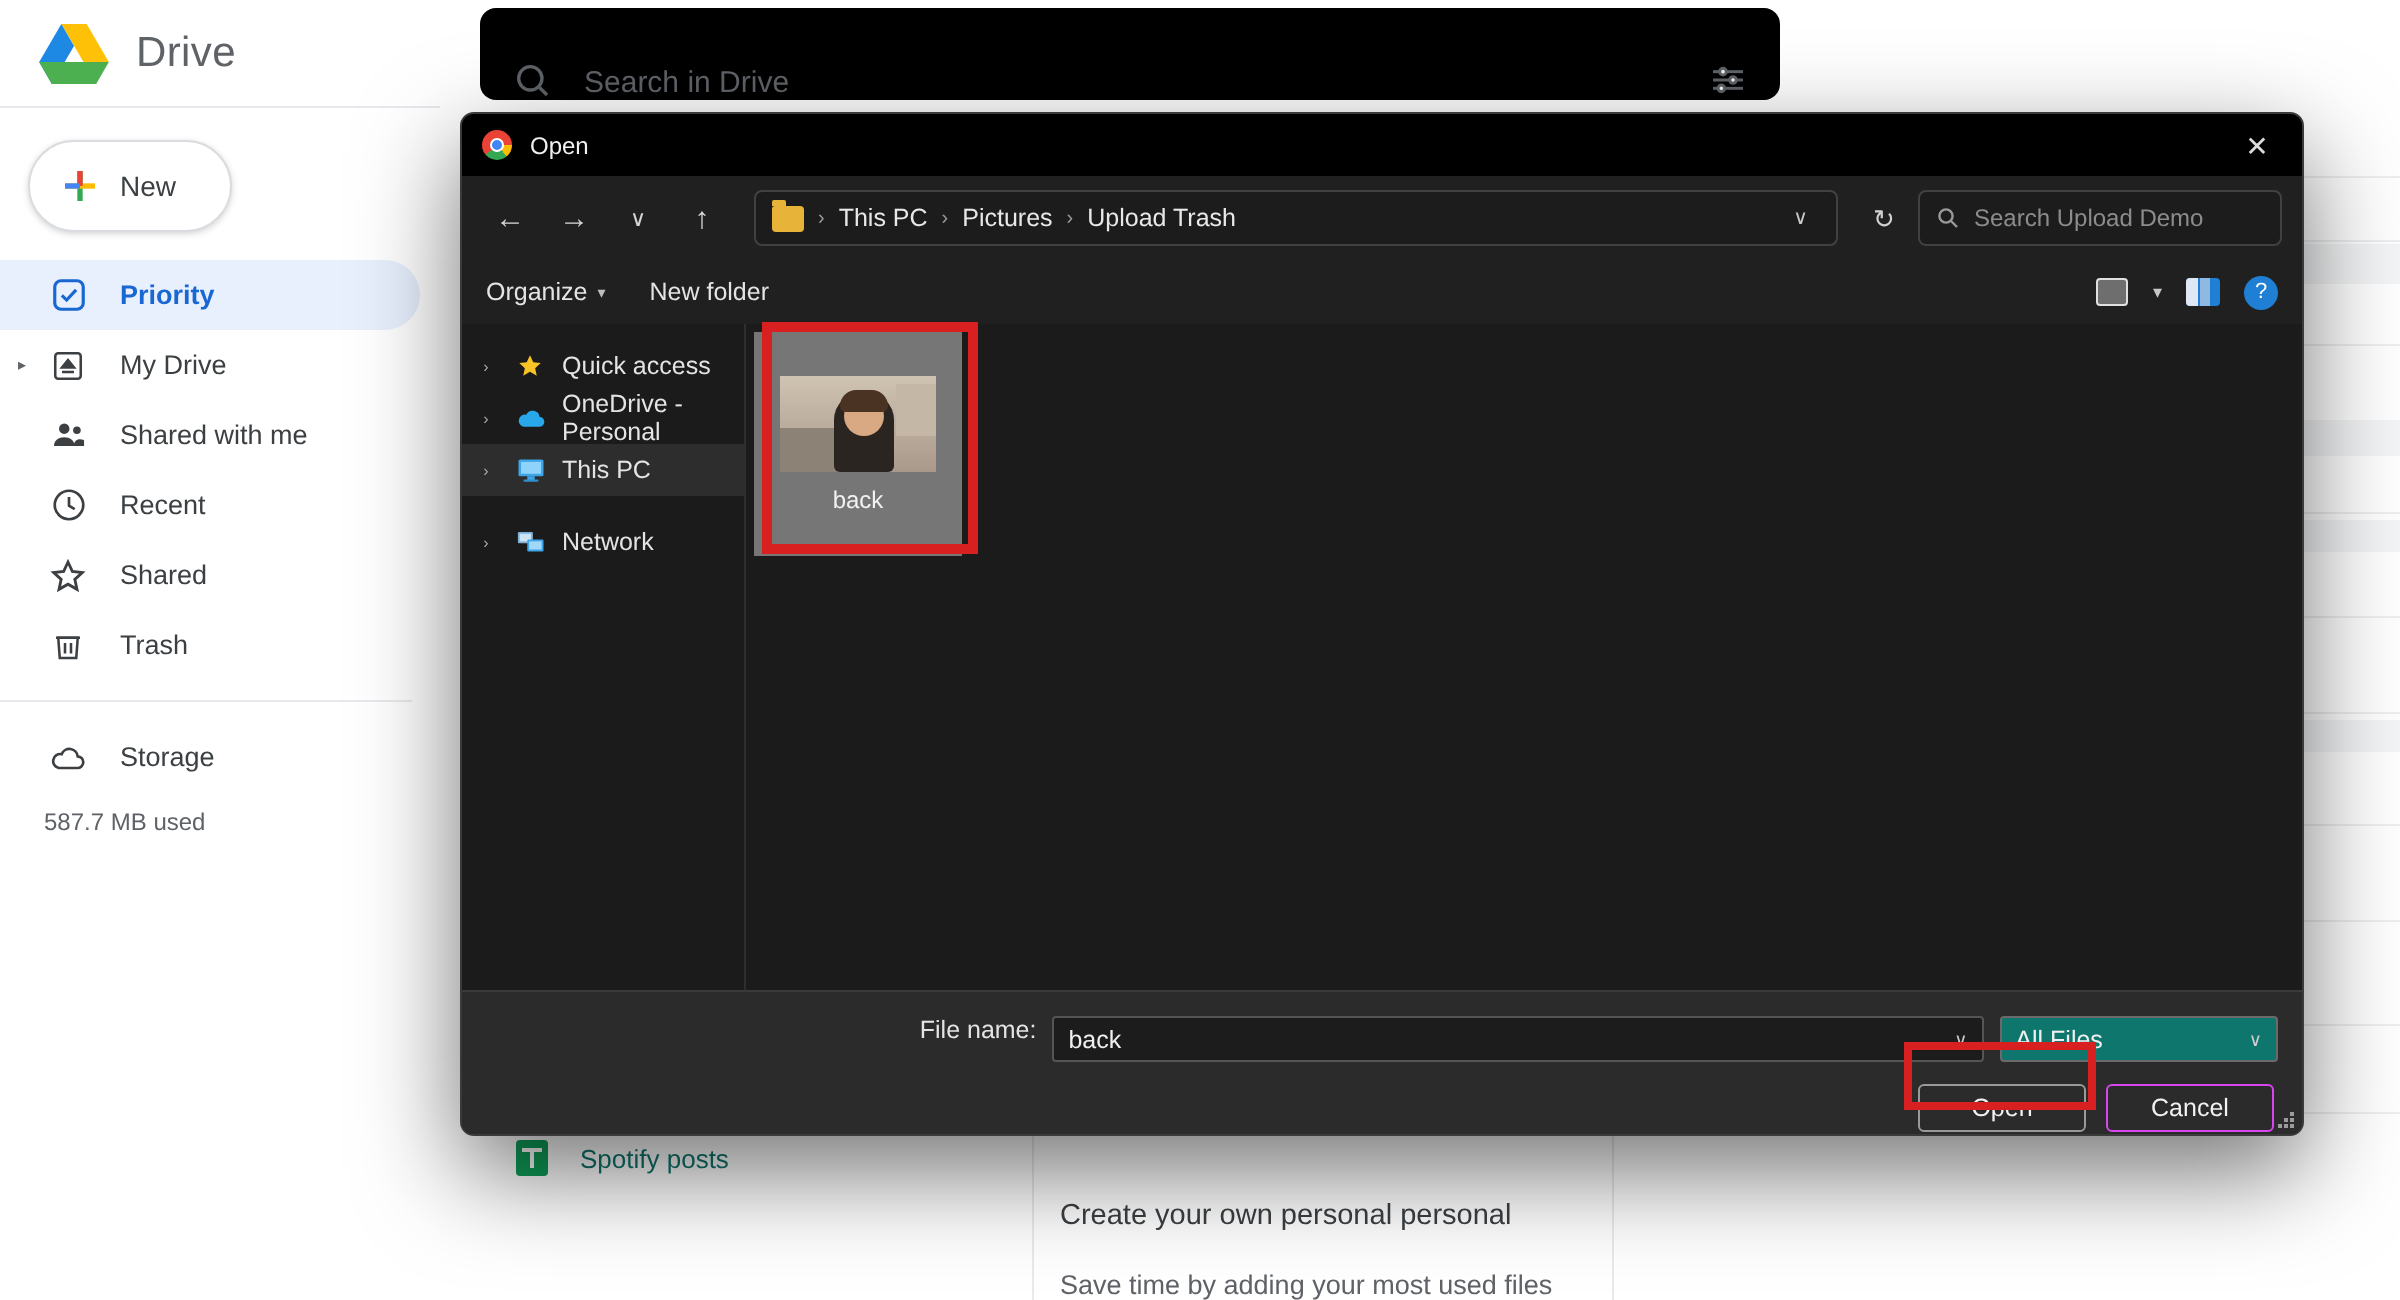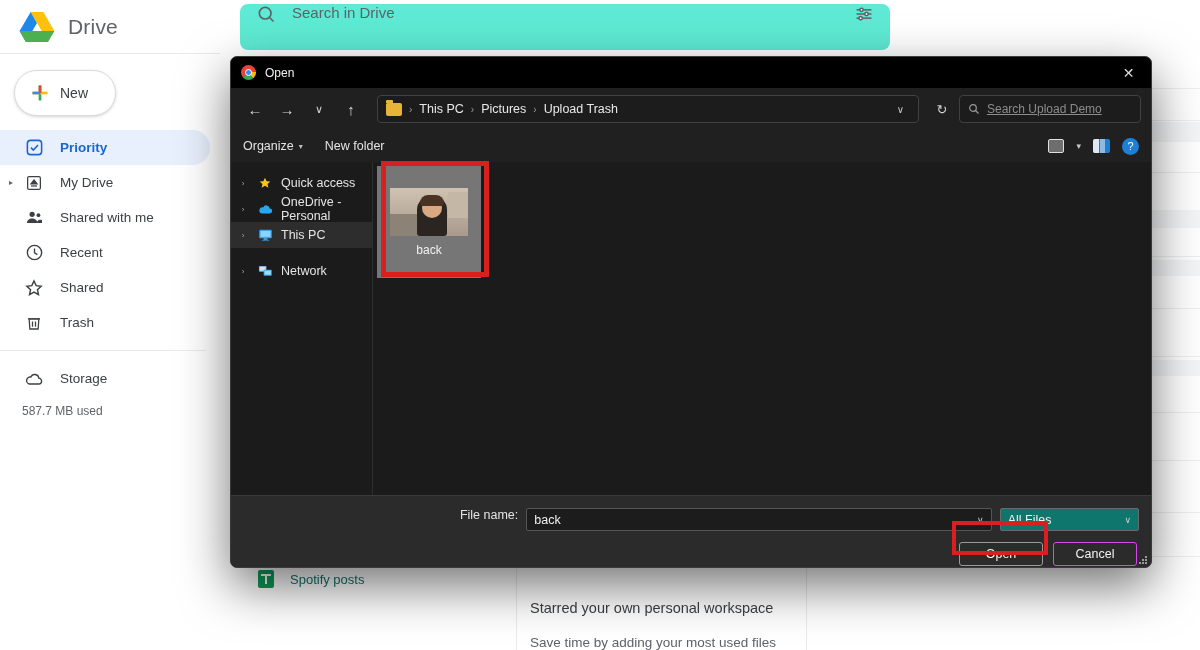--- a/index.html
+++ b/index.html
@@ -17,22 +17,22 @@
     position: absolute; top: 0; left: 0; width: 1200px; height: 53px;
     display: flex; align-items: center; background: #ffffff;
   }
   .drive-logo-wrap {
     width: 240px; height: 53px; display: flex; align-items: center; padding-left: 18px; gap: 12px;
   }
   .drive-logo { width: 38px; height: 34px; flex: none; }
   .drive-wordmark { font-size: 21px; color: #5f6368; letter-spacing: .2px; }
 
   .drive-search {
-    margin-left: 0; width: 650px; height: 46px; background: #5eead4;
-    border-radius: 8px; display: flex; align-items: flex-start; padding: 0 16px; gap: 16px;
+    margin-left: 0; width: 650px; height: 46px; background: #000000;
+    border-radius: 8px; display: flex; align-items: flex-end; padding: 0 16px; gap: 16px;
     color: #5f6368;
   }
   .drive-search .ph { flex: 1; font-size: 15px; color: #5f6368; }
 
   .drive-sidebar {
     position: absolute; top: 53px; left: 0; width: 220px; height: 597px;
     background: #ffffff; border-top: 1px solid #e8eaed; padding-top: 10px;
   }
   .new-btn {
     margin: 6px 0 14px 14px; width: 102px; height: 46px; border-radius: 24px;
@@ -101,21 +101,21 @@
   }
   .crumb-folder { width: 16px; height: 13px; background: #e8b339; border-radius: 1.5px 2px 2px 2px; position: relative; flex: none; }
   .crumb-folder::before { content:""; position:absolute; left:0; top:-3px; width:7px; height:3px; background:#e8b339; border-radius:1px 1px 0 0; }
   .crumb { font-size: 12.5px; color: #e8e8e8; cursor: pointer; white-space: nowrap; }
   .crumb-sep { color: #9a9a9a; font-size: 10px; }
   .crumb-drop { margin-left: auto; color: #c8c8c8; font-size: 10px; cursor: pointer; padding: 0 6px; }
   .crumb-refresh { width: 26px; height: 28px; display: flex; align-items: center; justify-content: center;
                    color: #d0d0d0; font-size: 13px; cursor: pointer; }
   .dlg-search {
     width: 182px; height: 28px; border: 1px solid #414141; border-radius: 4px; background: #1c1c1c;
-    display: flex; align-items: center; gap: 7px; padding: 0 8px; color: #8c8c8c; font-size: 12px; text-decoration: underline;
+    display: flex; align-items: center; gap: 7px; padding: 0 8px; color: #8c8c8c; font-size: 12px;
   }
 
   .dlg-cmdbar { height: 32px; display: flex; align-items: center; padding: 0 12px; gap: 22px; background: #202020; }
   .cmd { font-size: 12.5px; color: #e4e4e4; cursor: pointer; display: flex; align-items: center; gap: 5px; }
   .cmd .car { font-size: 8px; color: #bdbdbd; }
   .cmd-right { margin-left: auto; display: flex; align-items: center; gap: 12px; }
   .view-ic { width: 16px; height: 14px; border: 1.6px solid #e0e0e0; border-radius: 2px; background: #6e6e6e; }
   .pane-ic { width: 17px; height: 14px; background: #1f7fd4; border-radius: 2px; display: flex; overflow: hidden; }
   .pane-ic i { display: block; width: 6px; background: #dfe9f3; }
   .pane-ic i:last-child { width: 5px; background: #8fb9e0; margin-left: 1px; }
@@ -205,21 +205,21 @@
 
   <div class="promo-divider"></div>
   <div class="promo-divider2"></div>
 
   <div class="bg-file-row" style="left:258px; top:570px">
     <span class="sheets-icon"></span>
     <span>Spotify posts</span>
   </div>
 
   <div class="promo">
-    <h4>Starred your own personal workspace</h4>
+    <h4>Create your own personal personal</h4>
     <p>Save time by adding your most used files</p>
 
   </div>
 
   <div class="drive-header">
     <div class="drive-logo-wrap">
       <svg class="drive-logo" viewBox="0 0 48 42">
         <path d="M16 2 L32 2 L46 26 L30 26 Z" fill="#ffc107"></path>
         <path d="M16 2 L2 26 L10 40 L24 16 Z" fill="#1e88e5"></path>
         <path d="M2 26 L46 26 L38 40 L10 40 Z" fill="#4caf50"></path>

